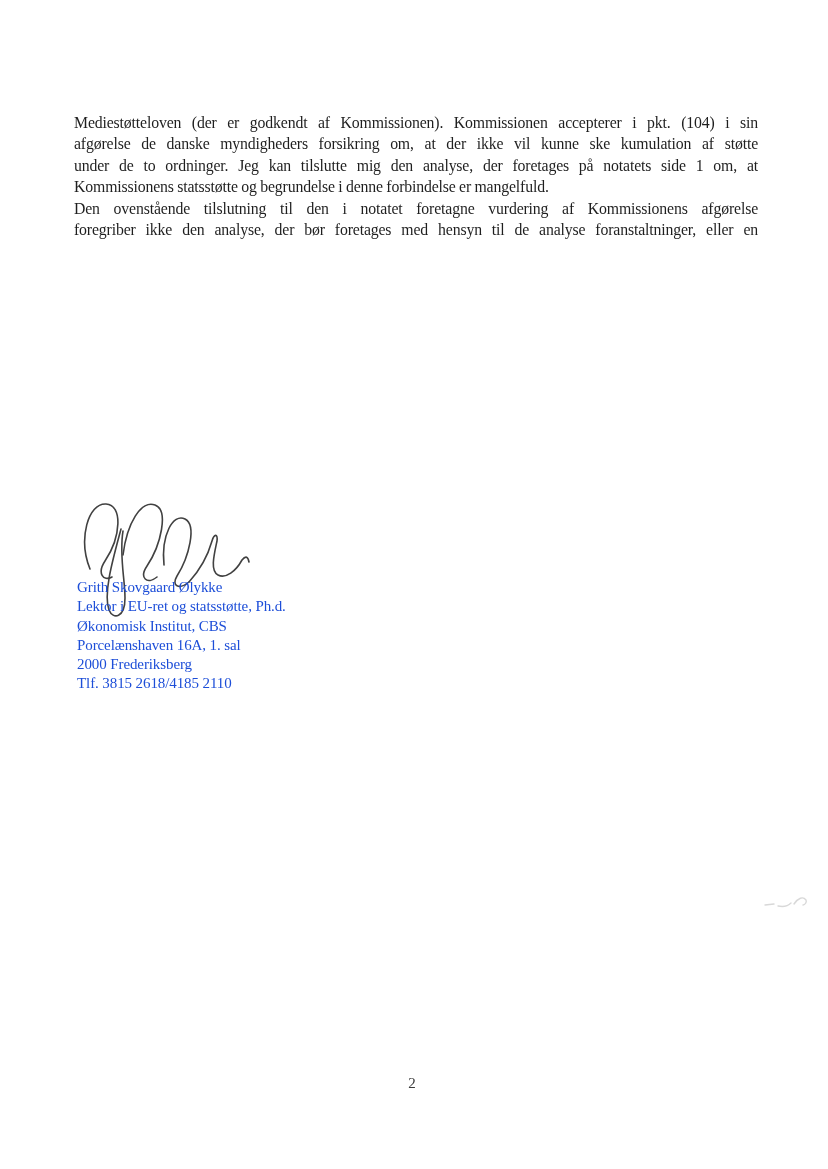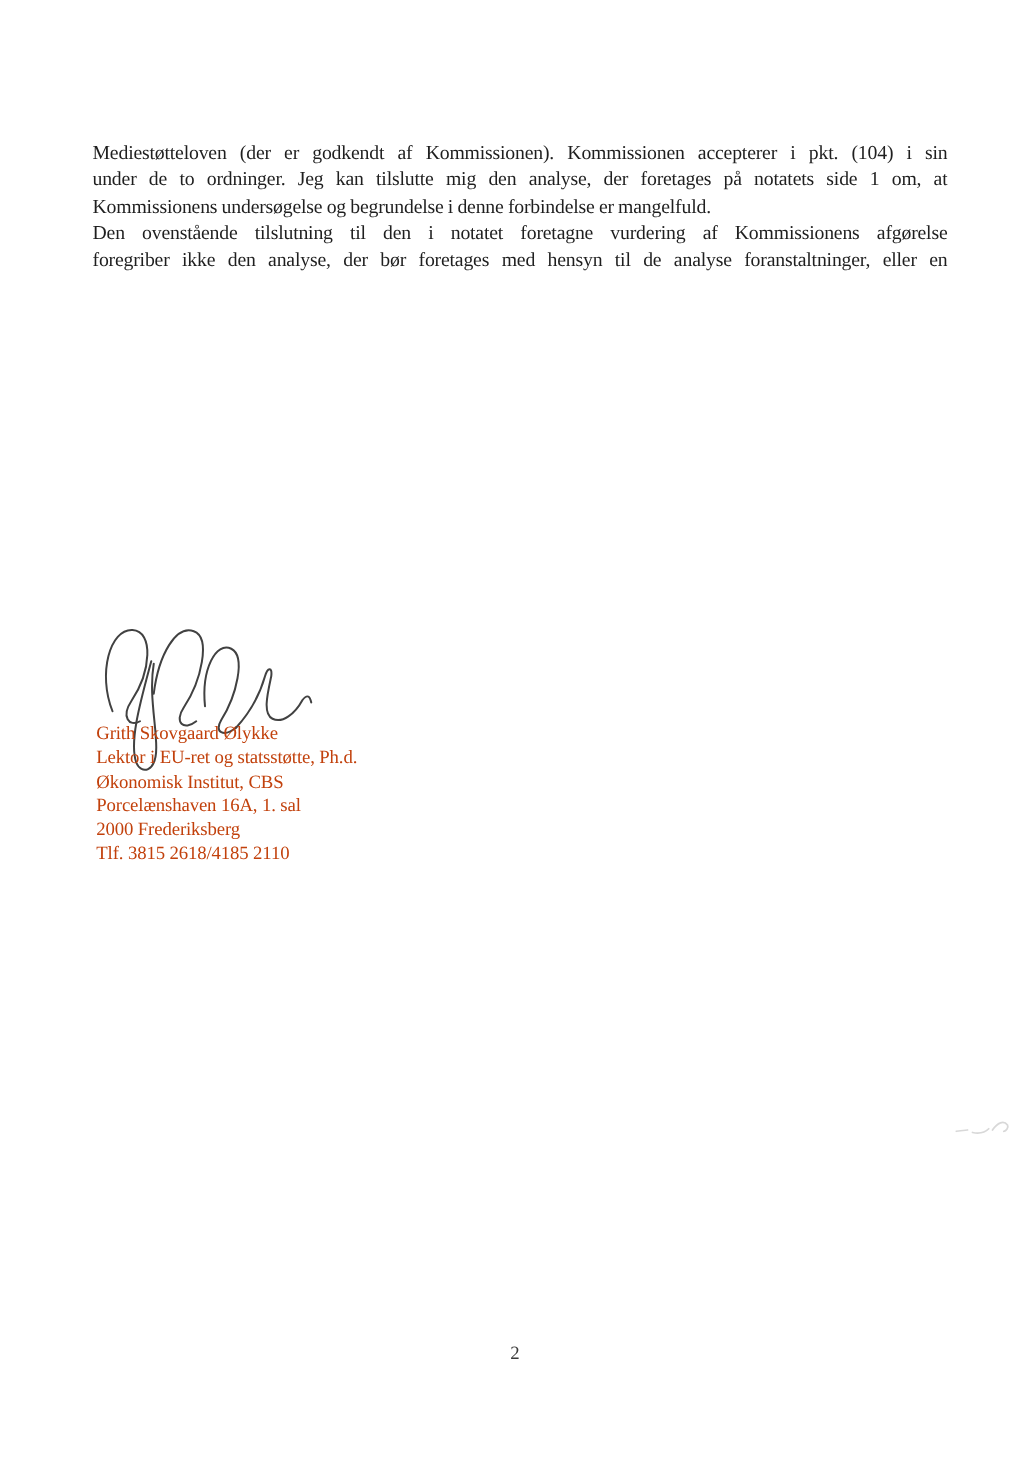--- a/index.html
+++ b/index.html
@@ -46,21 +46,21 @@
     width: 175px;
     height: 162px;
   }
   .contact-block {
     position: absolute;
     left: 77px;
     top: 578px;
     font-size: 15px;
     line-height: 19.3px;
     letter-spacing: -0.1px;
-    color: #c2410c;
+    color: #1d4ed8;
   }
   .contact-line { white-space: nowrap; }
   .page-number {
     position: absolute;
     left: 400px;
     top: 1075px;
     width: 24px;
     text-align: center;
     font-size: 15px;
     color: #3a3a3a;
@@ -76,22 +76,23 @@
   }
 </style>
 </head>
 <body>
 
 <div class="page">
 
   <div class="doc-body">
     <div class="para">
       <div class="tline jline">Mediestøtteloven (der er godkendt af Kommissionen). Kommissionen accepterer i pkt. (104) i sin</div>
+      <div class="tline jline">afgørelse de danske myndigheders forsikring om, at der ikke vil kunne ske kumulation af støtte</div>
       <div class="tline jline">under de to ordninger. Jeg kan tilslutte mig den analyse, der foretages på notatets side 1 om, at</div>
-      <div class="tline">Kommissionens undersøgelse og begrundelse i denne forbindelse er mangelfuld.</div>
+      <div class="tline">Kommissionens statsstøtte og begrundelse i denne forbindelse er mangelfuld.</div>
     </div>
     <div class="para">
       <div class="tline jline">Den ovenstående tilslutning til den i notatet foretagne vurdering af Kommissionens afgørelse</div>
       <div class="tline jline">foregriber ikke den analyse, der bør foretages med hensyn til de analyse foranstaltninger, eller en</div>
     </div>
   </div>
 
   <svg class="signature-svg" viewBox="0 0 175 162" fill="none" xmlns="http://www.w3.org/2000/svg">
     <g stroke="#2d2d2d" stroke-width="1.6" stroke-linecap="round" fill="none" opacity="0.9">
       <path d="M14,72 C2,42 12,6 30,7 C47,8 45,40 29,64 C21,76 27,85 36,80"></path>

